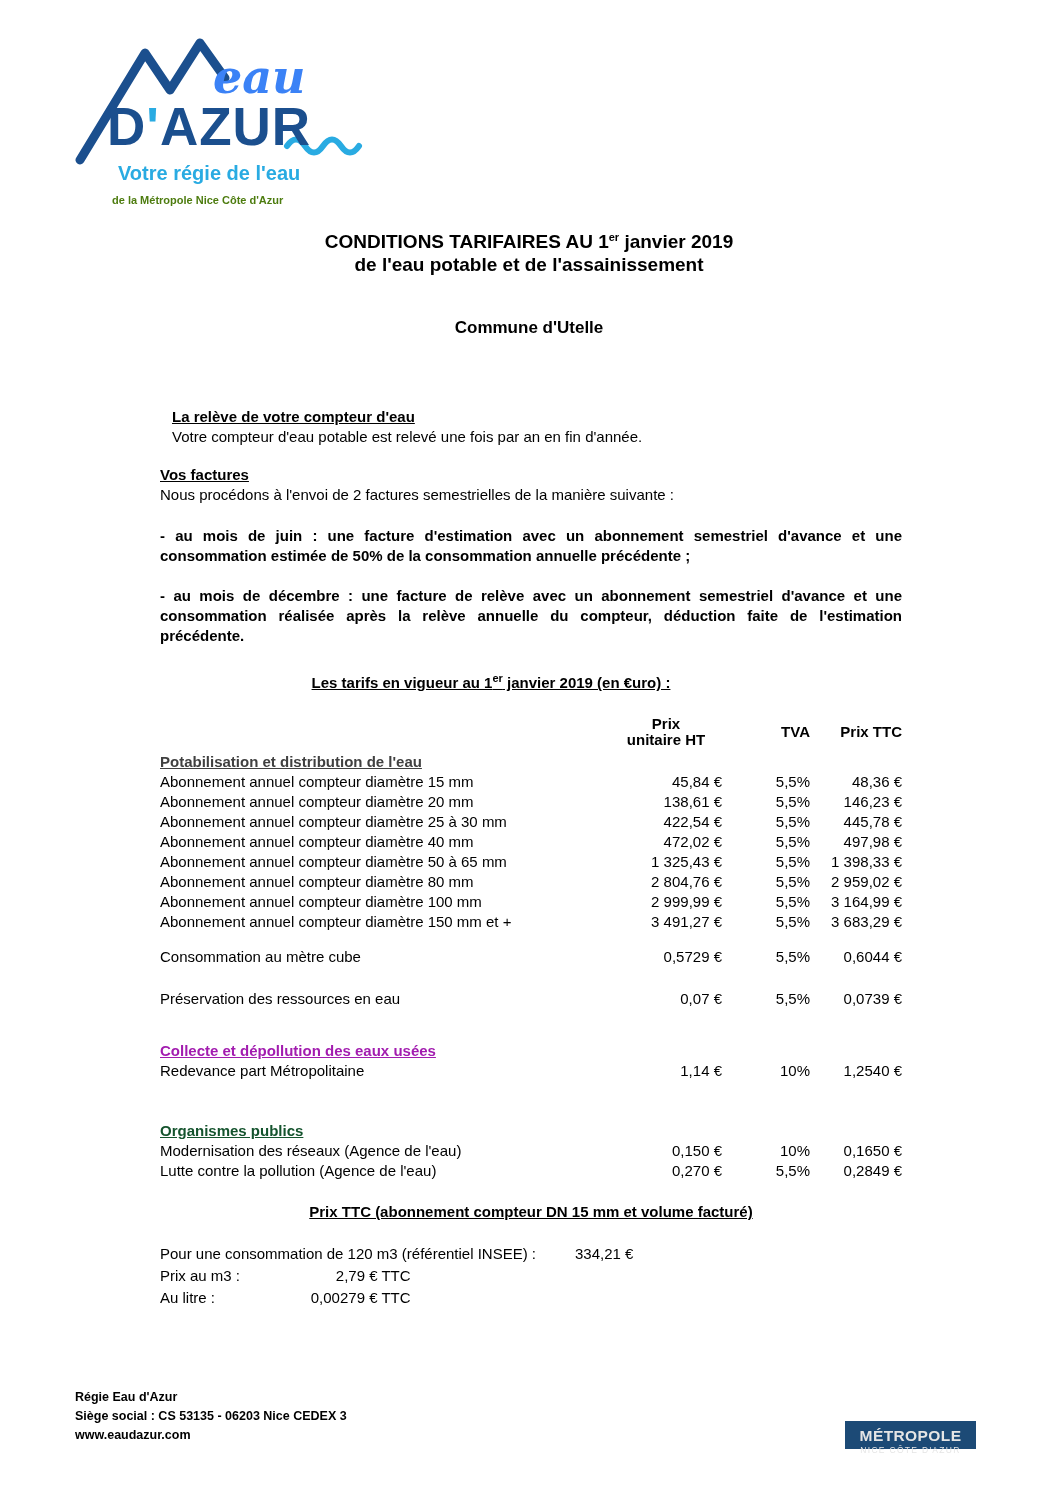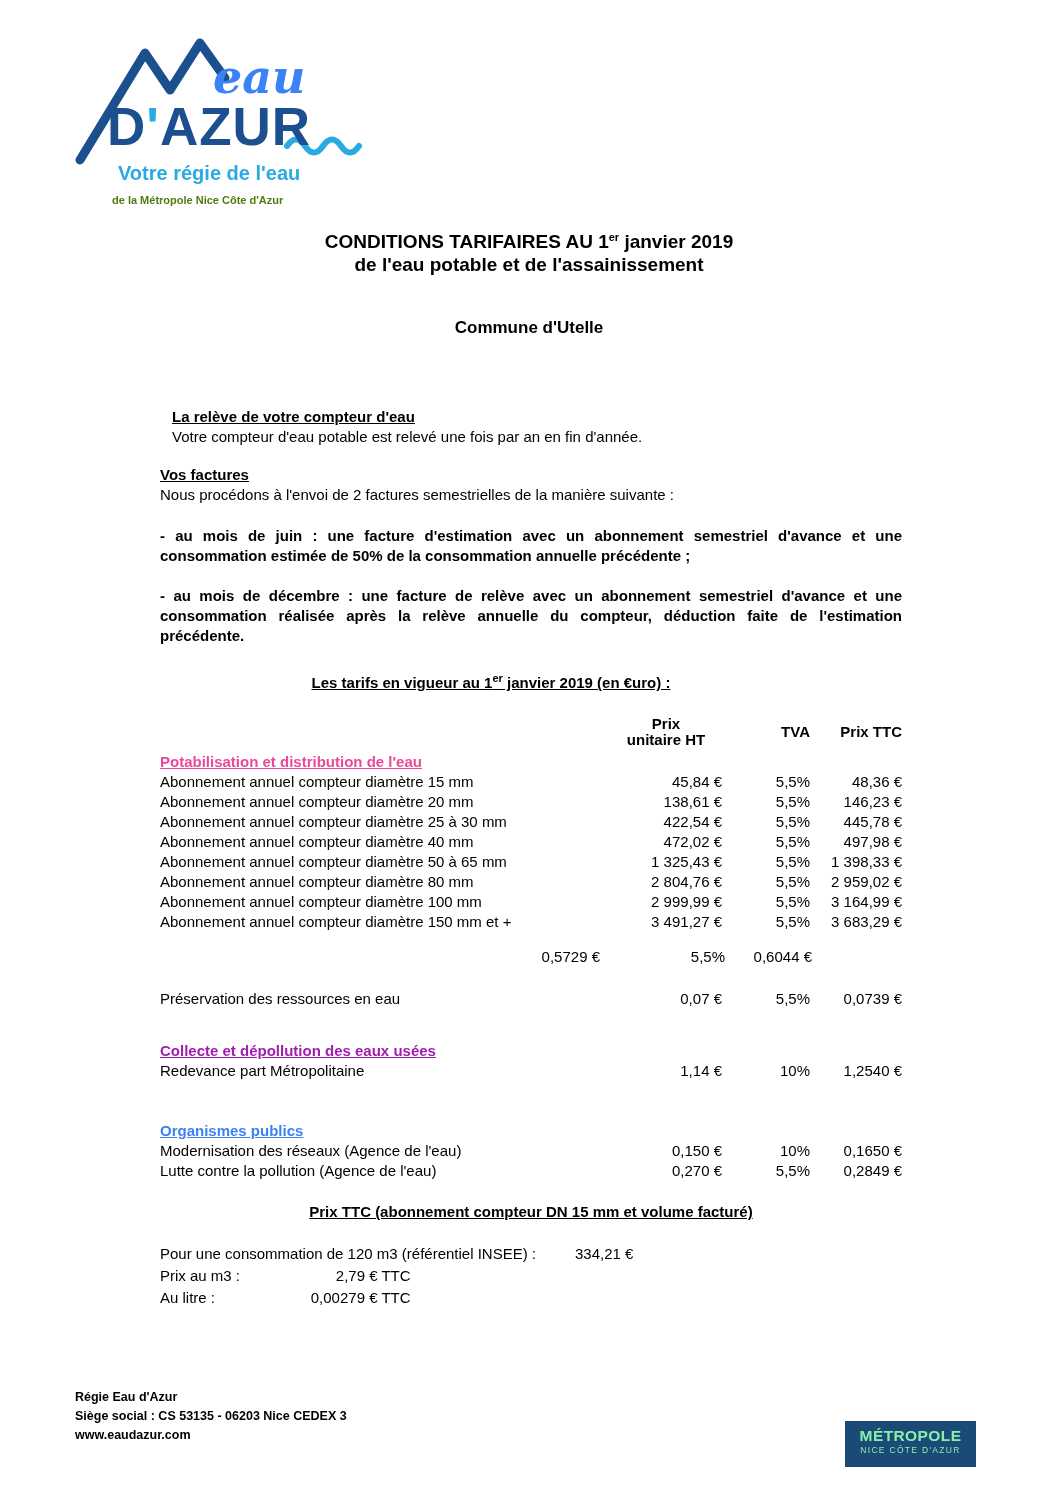--- a/index.html
+++ b/index.html
@@ -45,37 +45,37 @@
   .tarif-table { position:absolute; left:160px; top:716px; width:742px; font-size:15px; }
   .trow, .thead { display:grid; grid-template-columns:445px 122px 85px 90px; }
   .trow { line-height:20px; }
   .thead { font-weight:bold; line-height:16px; margin-bottom:4px; }
   .c-ht  { text-align:right; padding-right:5px; }
   .c-tva { text-align:right; padding-right:2px; }
   .c-ttc { text-align:right; }
   .thead .c-ht { text-align:center; padding-right:0; }
   .thead .c-tva, .thead .c-ttc { display:flex; align-items:center; justify-content:flex-end; }
   .group-heading { font-weight:bold; text-decoration:underline; line-height:20px; }
-  .g-blue   { color:#ec4899; }
+  .g-blue   { color:#404040; }
   .g-orange { color:#a21caf; }
-  .g-green  { color:#3b82f6; }
+  .g-green  { color:#14532d; }
   .sp15 { height:15px; } .sp22 { height:22px; } .sp32 { height:32px; } .sp40 { height:40px; }
   
   .conso-line { line-height:22px; }
   .lbl-long  { display:inline-block; width:415px; }
   .lbl-short { display:inline-block; width:120px; }
   .val-num   { display:inline-block; width:85px; text-align:right; }
   
   .footer {
     position:absolute; left:75px; top:1388px;
     font-size:12.5px; line-height:19px; font-weight:bold;
   }
   .metropole {
-    position:absolute; left:845px; top:1421px; width:131px; height:46px;
-    background:#1C4A76; color:#86efac; text-align:center; padding-top:7px;
+    position:absolute; left:845px; top:1421px; width:131px; height:28px;
+    background:#1C4A76; color:#e5e5e5; text-align:center; padding-top:7px;
   }
   .metropole .m1 { font-weight:bold; font-size:15.5px; letter-spacing:0.4px; line-height:16px; }
   .metropole .m2 { font-size:8.5px; letter-spacing:1.3px; line-height:12px; }
 </style>
 </head>
 <body>
 
 <div class="page">
 
   <div class="logo">
@@ -171,20 +171,21 @@
     <div class="trow">
         <span>Abonnement annuel compteur diamètre 150 mm et +</span>
         <span class="c-ht">3 491,27 €</span>
         <span class="c-tva">5,5%</span>
         <span class="c-ttc">3 683,29 €</span>
       </div>
 
     <div class="sp15"></div>
 
     <div class="trow">
+        <span>Consommation au mètre cube</span>
         <span class="c-ht">0,5729 €</span>
         <span class="c-tva">5,5%</span>
         <span class="c-ttc">0,6044 €</span>
       </div>
 
     <div class="sp22"></div>
 
     <div class="trow">
         <span>Préservation des ressources en eau</span>
         <span class="c-ht">0,07 €</span>

